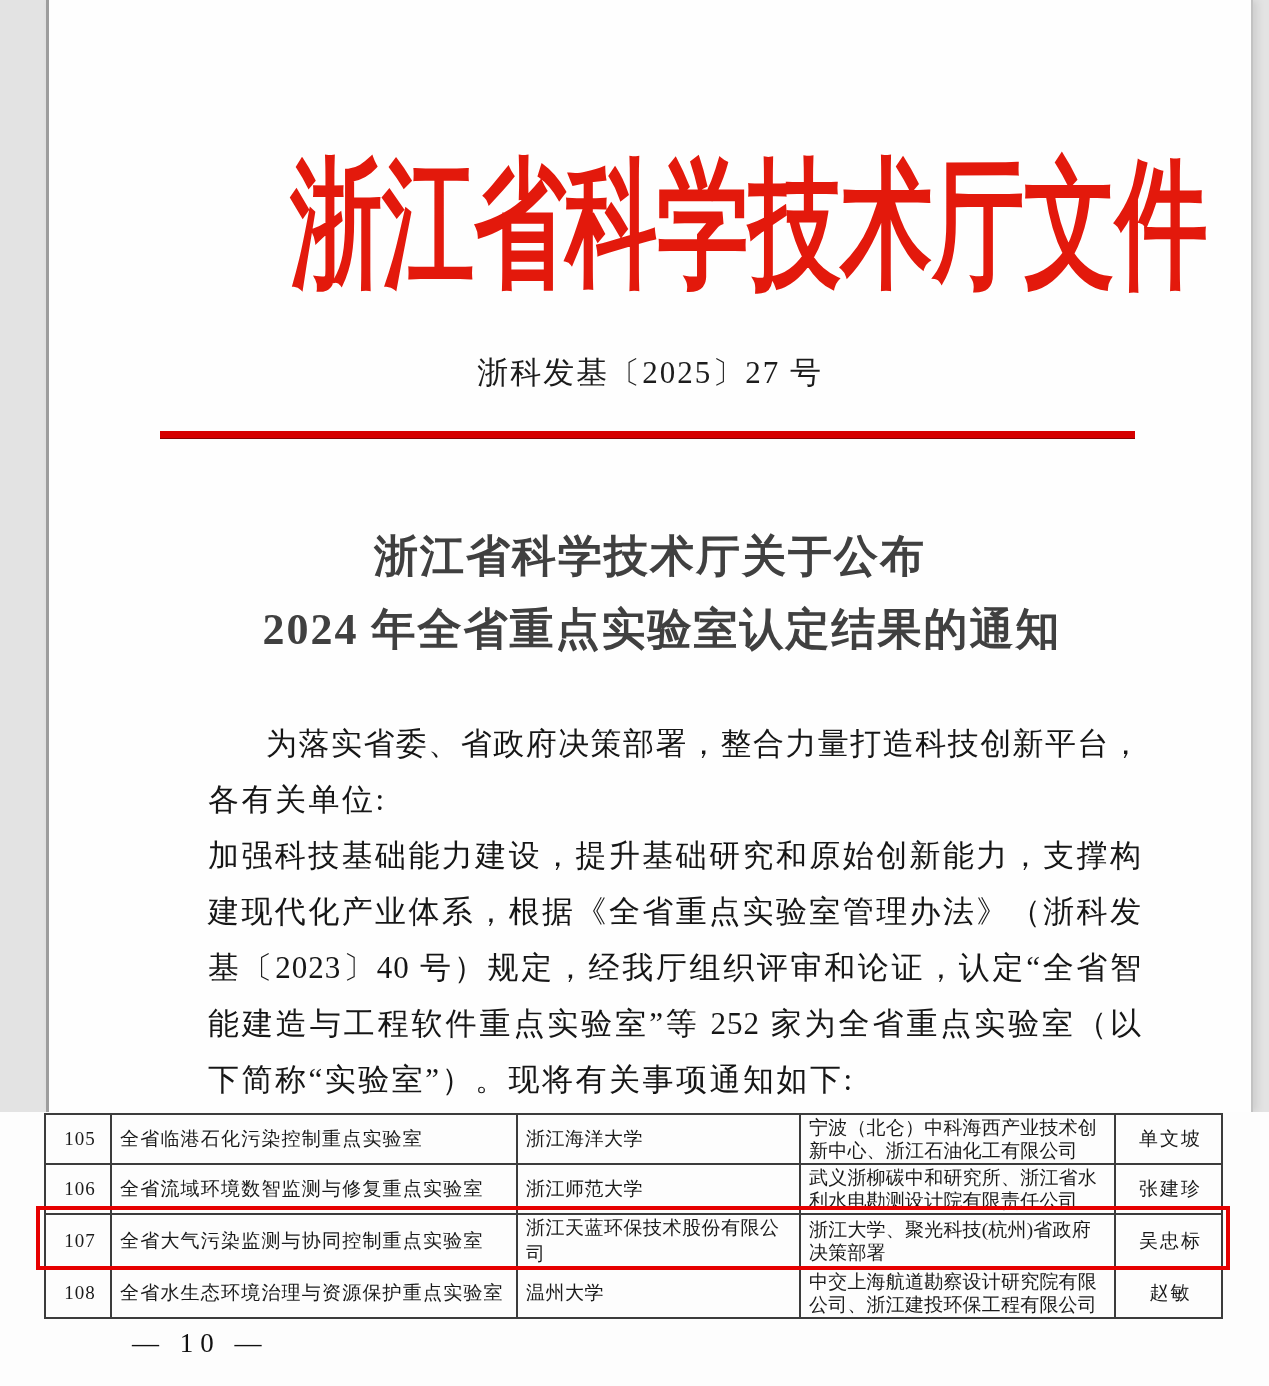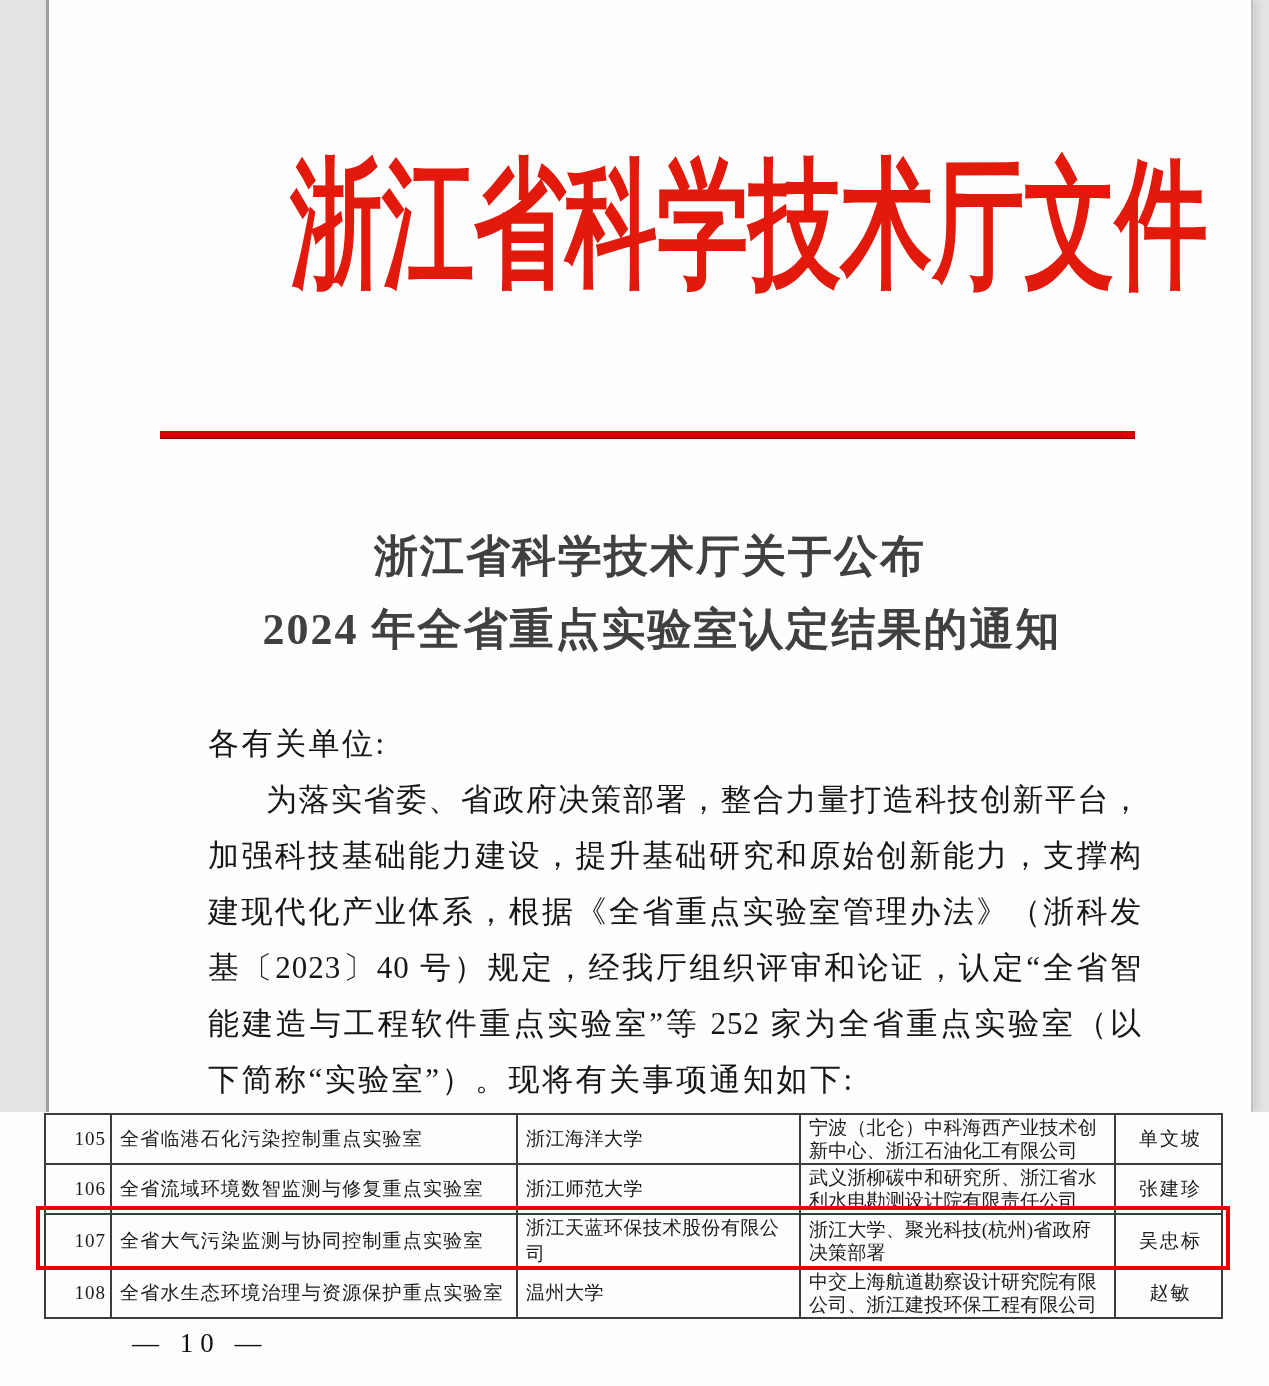--- a/index.html
+++ b/index.html
@@ -67,21 +67,21 @@
     border-collapse:collapse;table-layout:fixed;
     color:#1a1a1a;
   }
   table.results td{
     border:2px solid #3c3c3c;
     padding:0 4px 0 8px;
     vertical-align:middle;
     font-size:19px;
     overflow:hidden;
   }
-  td.c-num{width:52px;text-align:right;letter-spacing:1px;padding:0;}
+  td.c-num{width:52px;text-align:center;letter-spacing:1px;padding:0;}
   td.c-lab{width:392px;letter-spacing:1.2px;white-space:nowrap;}
   td.c-inst{width:269px;font-size:18.5px;letter-spacing:0.5px;}
   td.c-partners{width:301px;font-size:18.5px;line-height:23px;letter-spacing:0.2px;}
   td.c-director{width:93px;text-align:center;letter-spacing:2px;padding:0;}
   tr.trow{height:50px;}
 
   .highlight-box{
     position:absolute;left:36px;top:94px;width:1186px;height:56px;
     border:4px solid #e60000;background:transparent;z-index:5;
   }
@@ -92,27 +92,28 @@
 </style>
 </head>
 <body>
 
 <div class="screen">
 
   <div class="doc-page">
     <div class="letterhead">
       <span>浙江省科学技术厅文件</span>
     </div>
+    <div class="docnum">浙科发基〔2025〕27 号</div>
     <div class="red-rule"></div>
     <div class="notice-title notice-line1">浙江省科学技术厅关于公布</div>
     <div class="notice-title notice-line2">2024 年全省重点实验室认定结果的通知</div>
 
     <div class="body-block">
+      <div class="bline jline indent">为落实省委、省政府决策部署，整合力量打造科技创新平台，</div>
       <div class="bline">各有关单位:</div>
-      <div class="bline jline indent">为落实省委、省政府决策部署，整合力量打造科技创新平台，</div>
       <div class="bline jline">加强科技基础能力建设，提升基础研究和原始创新能力，支撑构</div>
       <div class="bline jline">建现代化产业体系，根据《全省重点实验室管理办法》（浙科发</div>
       <div class="bline jline">基〔2023〕40 号）规定，经我厅组织评审和论证，认定“全省智</div>
       <div class="bline jline">能建造与工程软件重点实验室”等 252 家为全省重点实验室（以</div>
       <div class="bline">下简称“实验室”）。现将有关事项通知如下:</div>
     </div>
   </div>
 
   <div class="overlay">
     <table class="results">

